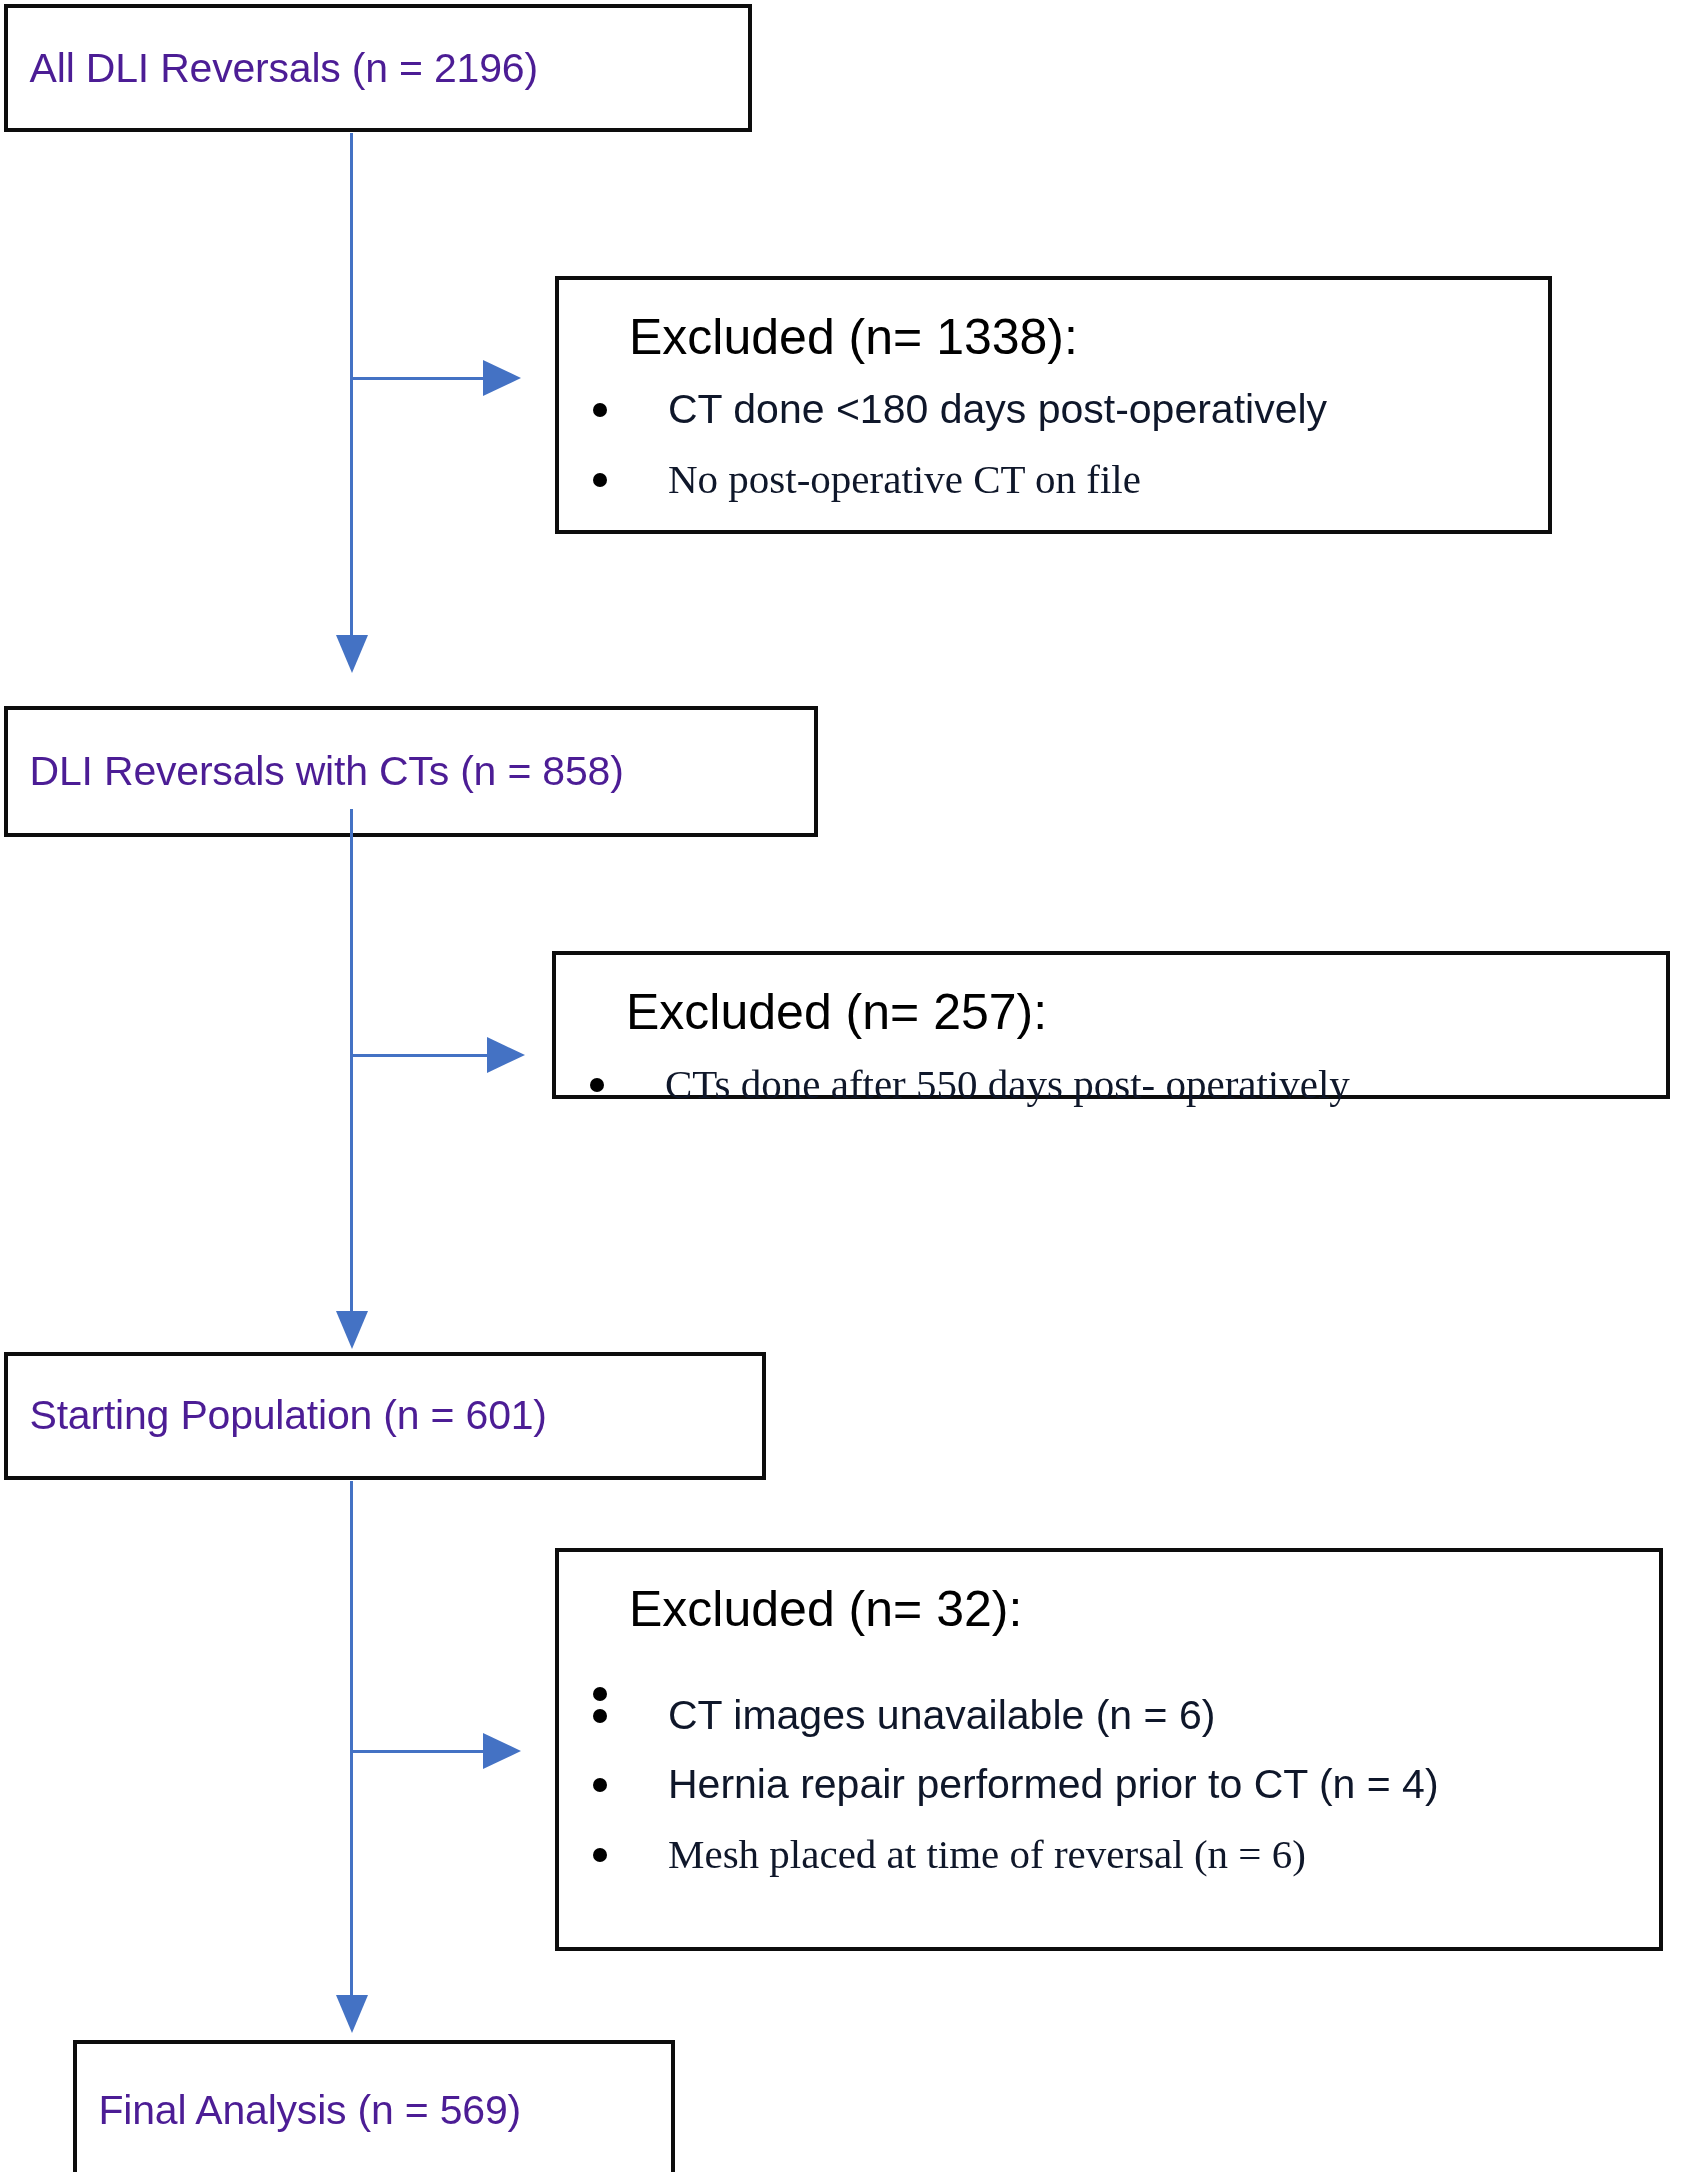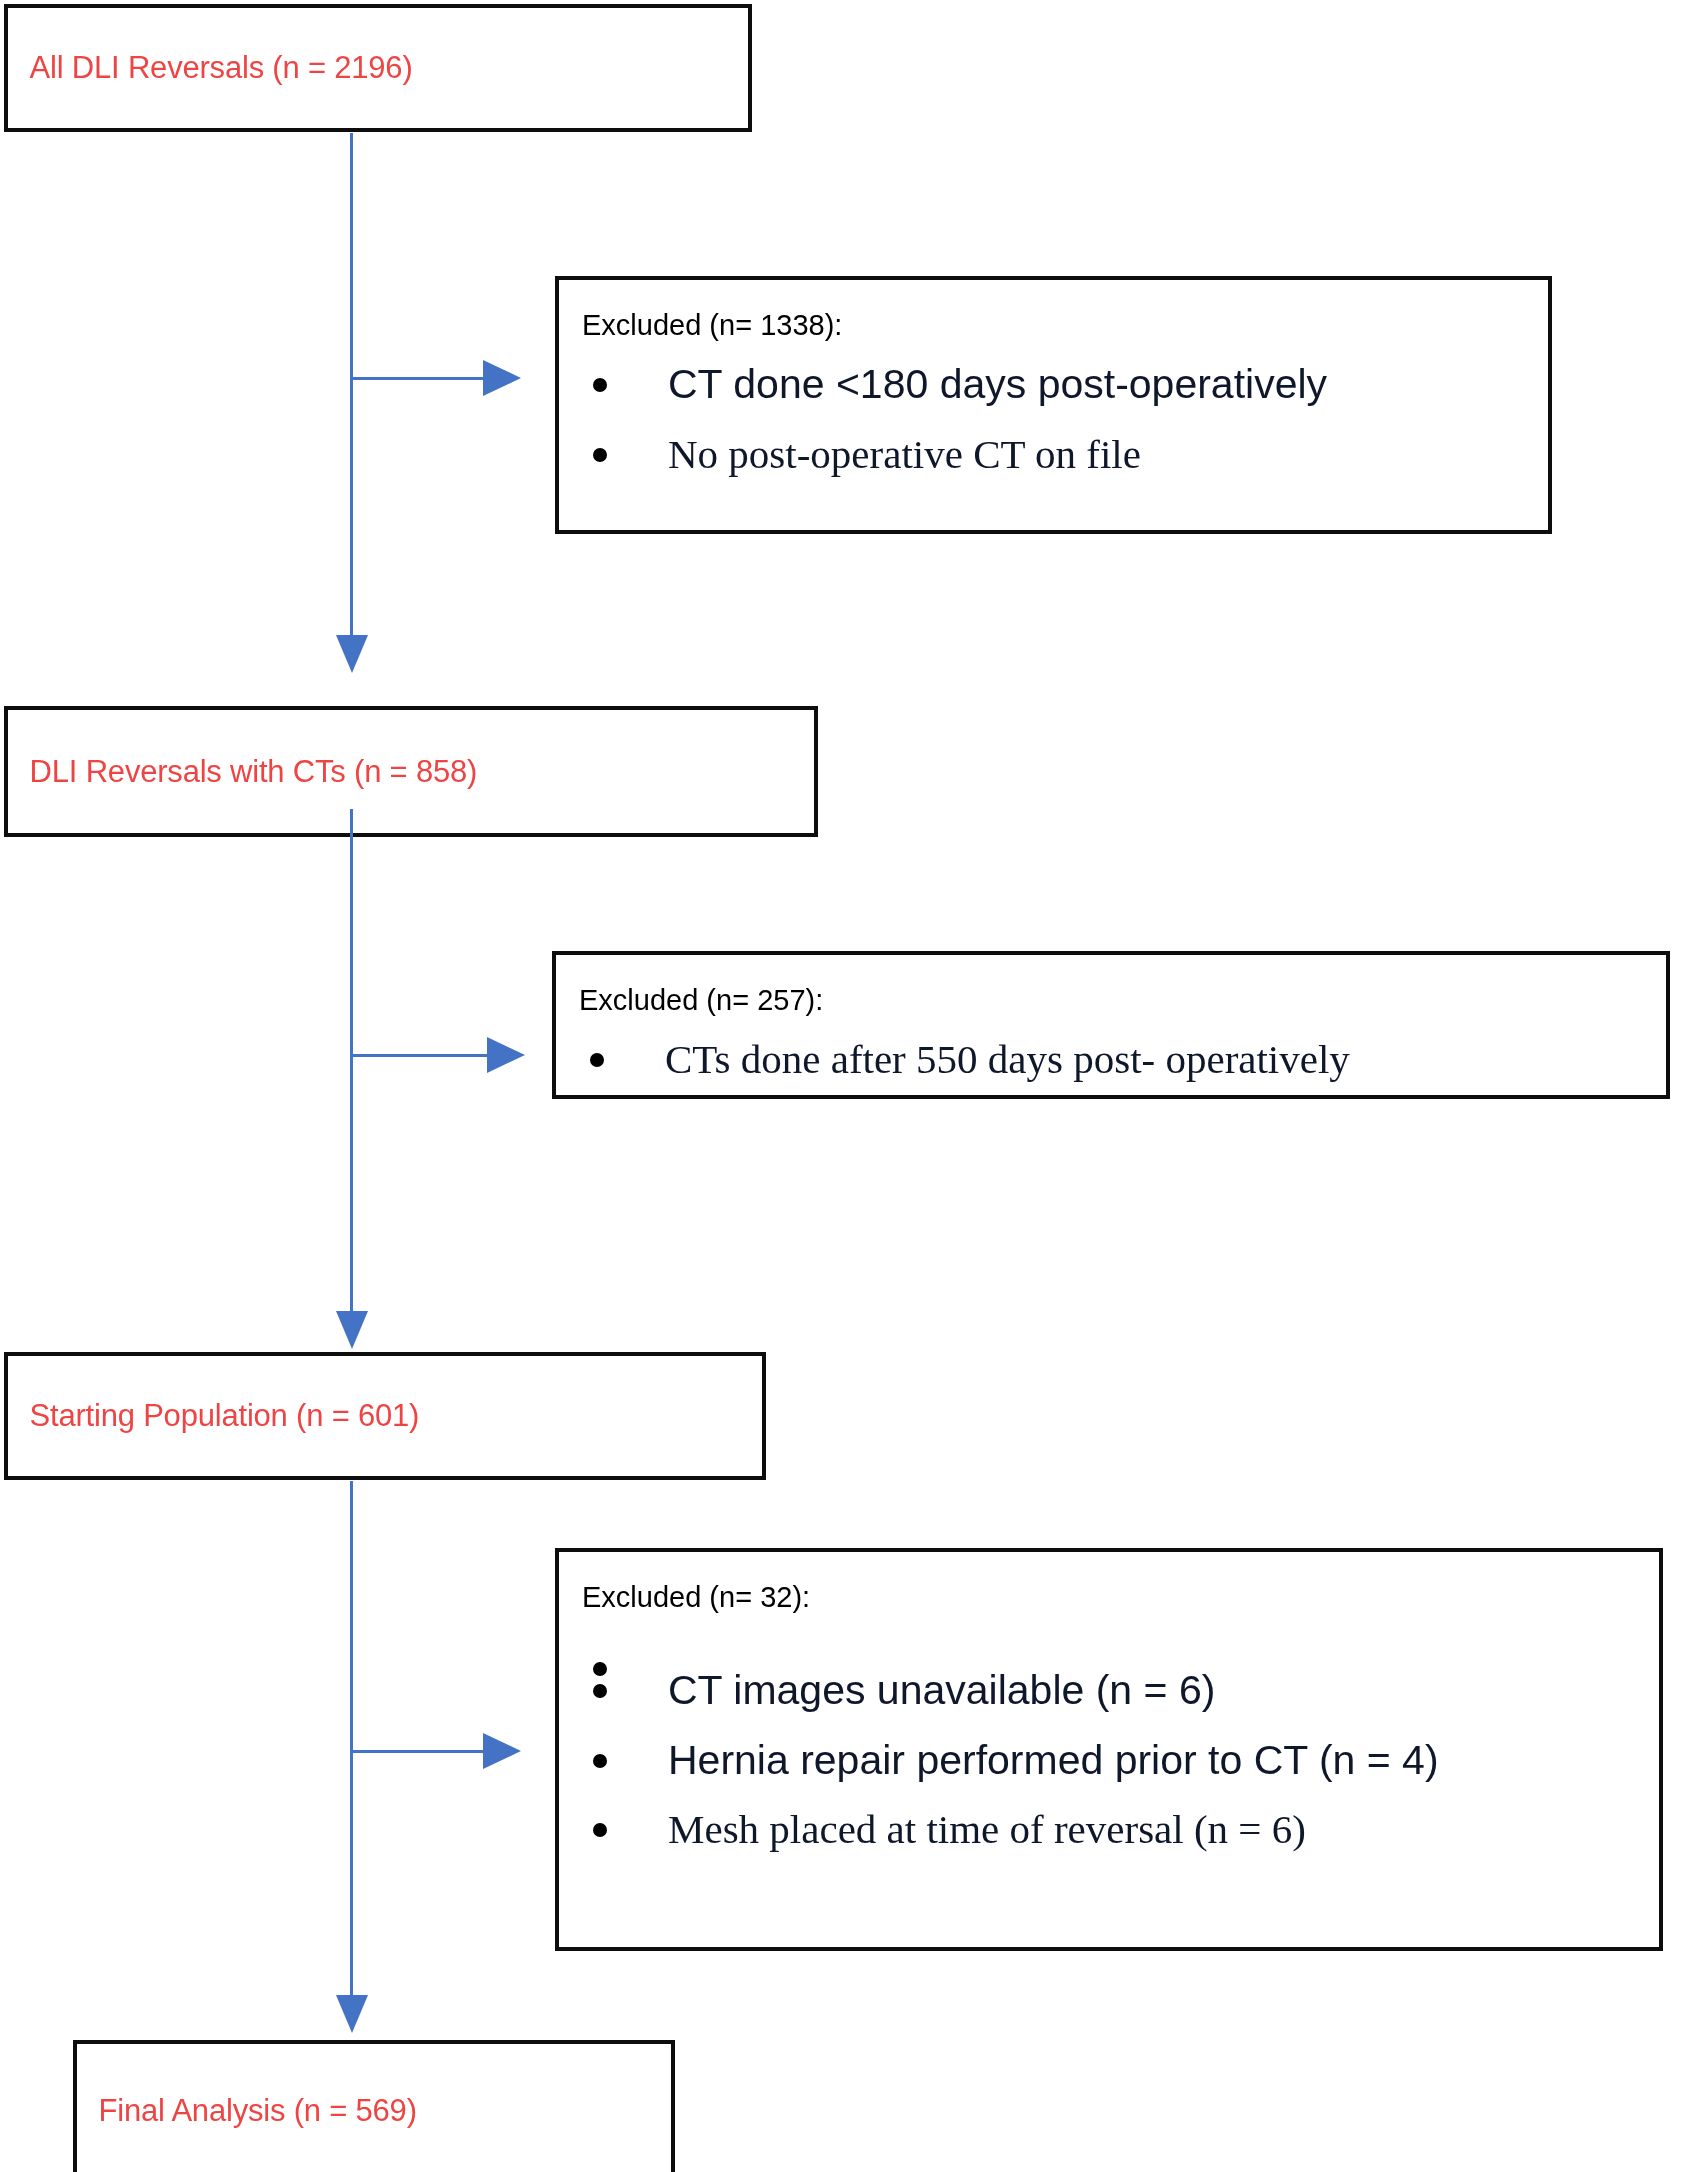--- a/index.html
+++ b/index.html
@@ -21,43 +21,44 @@
   .box {
     position: absolute;
     box-sizing: border-box;
     background: #ffffff;
     border: 4.1px solid #0d0d0d;
     display: flex;
     flex-direction: column;
     justify-content: center;
   }
   .box-title {
-    font-size: 31px;
+    font-size: 41px;
     line-height: 1.15;
-    color: #ef4444;
+    color: #4c1d95;
     padding-left: 21.5px;
     white-space: nowrap;
     letter-spacing: -0.2px;
   }
   .excl-box {
     position: absolute;
     box-sizing: border-box;
     background: #ffffff;
     border: 4.1px solid #0d0d0d;
     padding: 28px 15px 16.6px 23px;
     display: flex;
     flex-direction: column;
     justify-content: flex-start;
   }
   .excl-head {
-    font-size: 29px;
+    font-size: 50px;
     line-height: 1.18;
     color: #000000;
     margin-bottom: 18px;
     white-space: nowrap;
+    margin-left: 47px;
   }
   .excl-list {
     list-style: none;
     margin: 0;
     padding: 0;
   }
   .excl-item {
     position: relative;
     font-size: 41px;
     line-height: 1.18;

